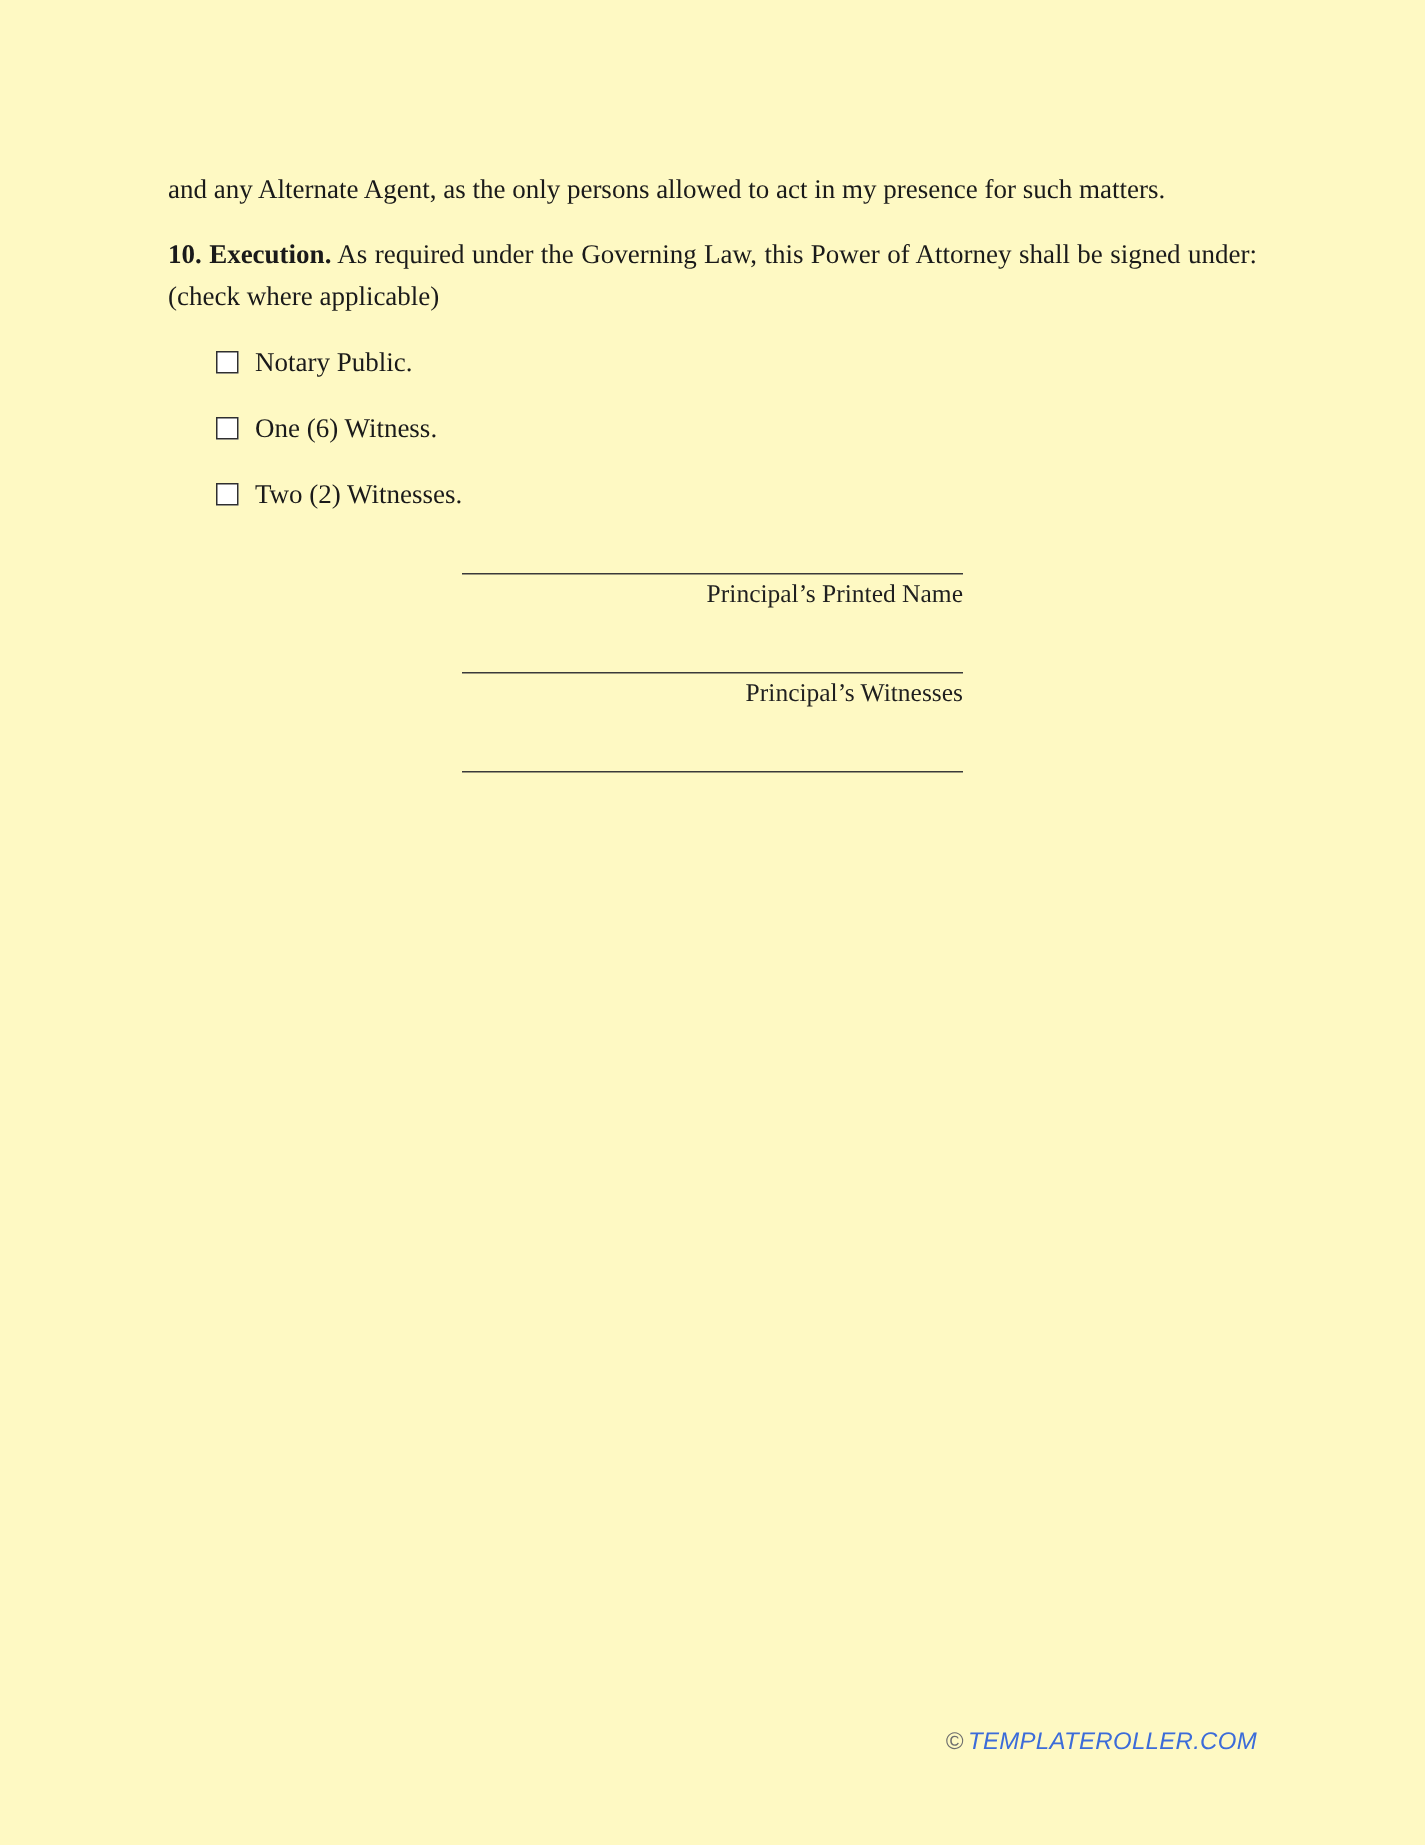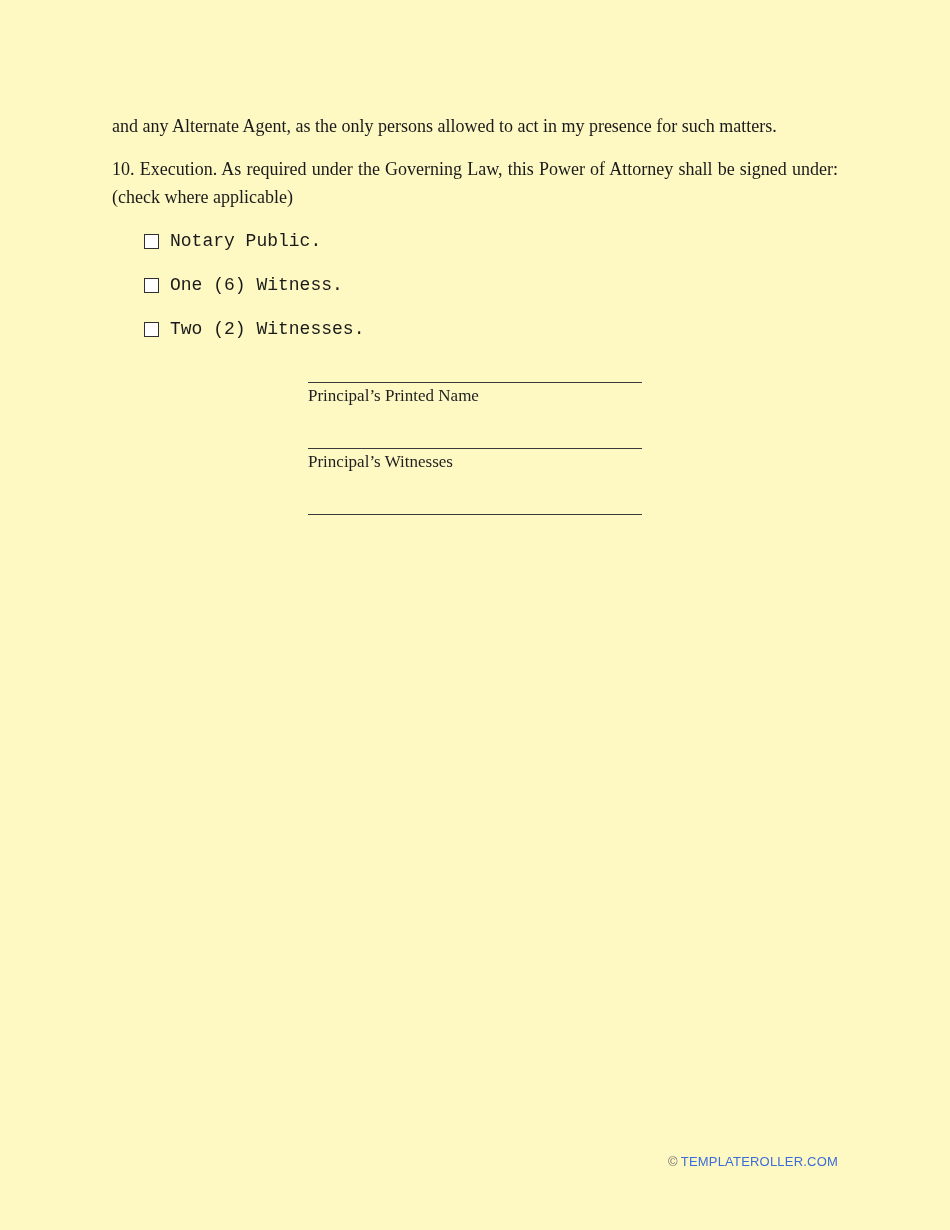--- a/index.html
+++ b/index.html
@@ -22,26 +22,25 @@
   .para {
     margin: 0;
     font-size: 18px;
     line-height: 28px;
     text-align: justify;
   }
   .para + .para {
     margin-top: 15px;
   }
   .para strong {
-    font-weight: normal;
+    font-weight: bold;
   }
   .checklist {
     margin-top: 16px;
     padding-left: 32px;
-    font-family: Liberation Mono, monospace;
   }
   .check-row {
     display: flex;
     align-items: center;
     height: 28px;
     margin-bottom: 16px;
     font-size: 18px;
   }
   .checkbox {
     display: inline-block;
@@ -59,34 +58,35 @@
   .sig-group {
     width: 334px;
     margin: 0 auto 41px auto;
   }
   .sig-rule {
     border-bottom: 1.5px solid #3a3a3a;
     height: 0;
   }
   .sig-label {
     margin-top: 2px;
-    text-align: left;
+    text-align: right;
     font-size: 17px;
     line-height: 22px;
     color: #1f1f1f;
   }
   .footer {
     position: absolute;
     top: 1153px;
     right: 112px;
     font-family: "Liberation Sans", sans-serif;
-    font-size: 13px;
+    font-size: 16px;
     line-height: 18px;
     letter-spacing: 0.2px;
     white-space: nowrap;
+    font-style: italic;
   }
   .footer .copy {
     color: #6e6e6e;
     margin-right: 3px;
   }
   .footer .footer-link {
     color: #3c6cd9;
     text-decoration: none;
     cursor: pointer;
   }

